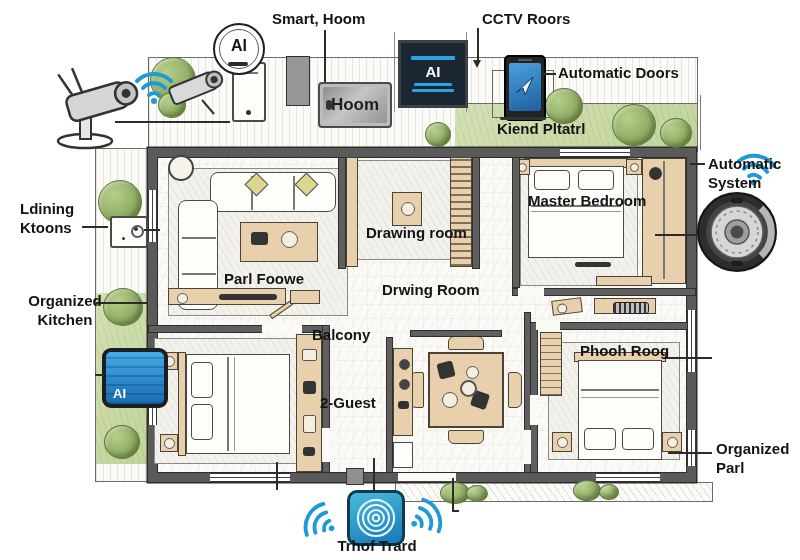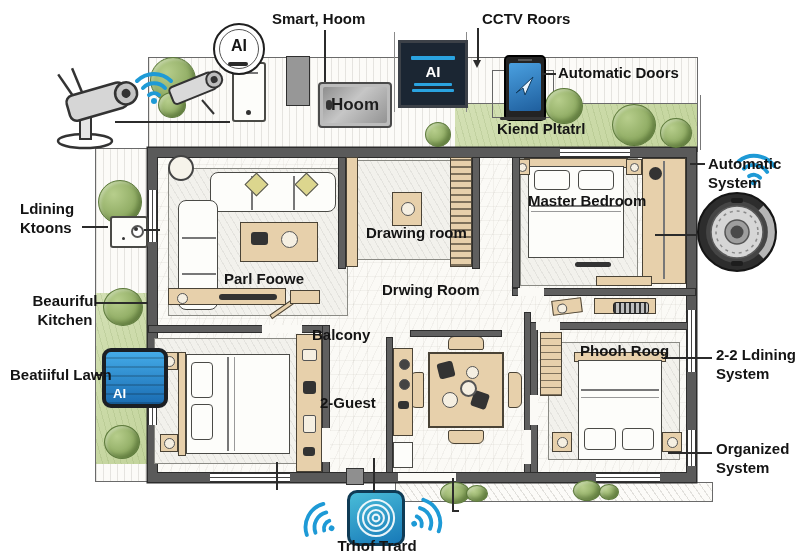--- a/index.html
+++ b/index.html
@@ -350,24 +350,22 @@
   <div class="line" style="left:452px;top:478px;width:1.5px;height:33px;"></div>
   <div class="line" style="left:452px;top:510px;width:7px;height:1.5px;"></div>
   <div class="line" style="left:373px;top:458px;width:1.5px;height:34px;"></div>
 
   <div class="lbl" style="left:272px;top:10px;">Smart, Hoom</div>
   <div class="lbl" style="left:482px;top:10px;">CCTV Roors</div>
   <div class="lbl" style="left:558px;top:64px;">Automatic Doors</div>
   <div class="lbl" style="left:497px;top:120px;">Kiend Pltatrl</div>
   <div class="lbl" style="left:708px;top:155px;width:88px;">Automatic System</div>
   <div class="lbl" style="left:20px;top:200px;width:70px;">Ldining Ktoons</div>
-  <div class="lbl" style="left:24px;top:292px;width:82px;text-align:center;">Beauriful Kitchen</div>
-  <div class="lbl" style="left:10px;top:366px;">Beatiiful Lawn</div>
-  <div class="lbl" style="left:716px;top:346px;width:84px;">2-2 Ldining System</div>
-  <div class="lbl" style="left:716px;top:440px;width:84px;">Organized System</div>
+  <div class="lbl" style="left:24px;top:292px;width:82px;text-align:center;">Organized Kitchen</div>
+  <div class="lbl" style="left:716px;top:440px;width:84px;">Organized Parl</div>
   <div class="lbl" style="left:332px;top:537px;width:90px;text-align:center;">Trhof Trard</div>
 
   <div class="lbl" style="left:528px;top:192px;">Master Bedroom</div>
   <div class="lbl" style="left:366px;top:224px;">Drawing room</div>
   <div class="lbl" style="left:224px;top:270px;">Parl Foowe</div>
   <div class="lbl" style="left:382px;top:281px;">Drwing Room</div>
   <div class="lbl" style="left:312px;top:326px;">Balcony</div>
   <div class="lbl" style="left:320px;top:394px;">2-Guest</div>
   <div class="lbl" style="left:580px;top:342px;">Phooh Roog</div>
 

